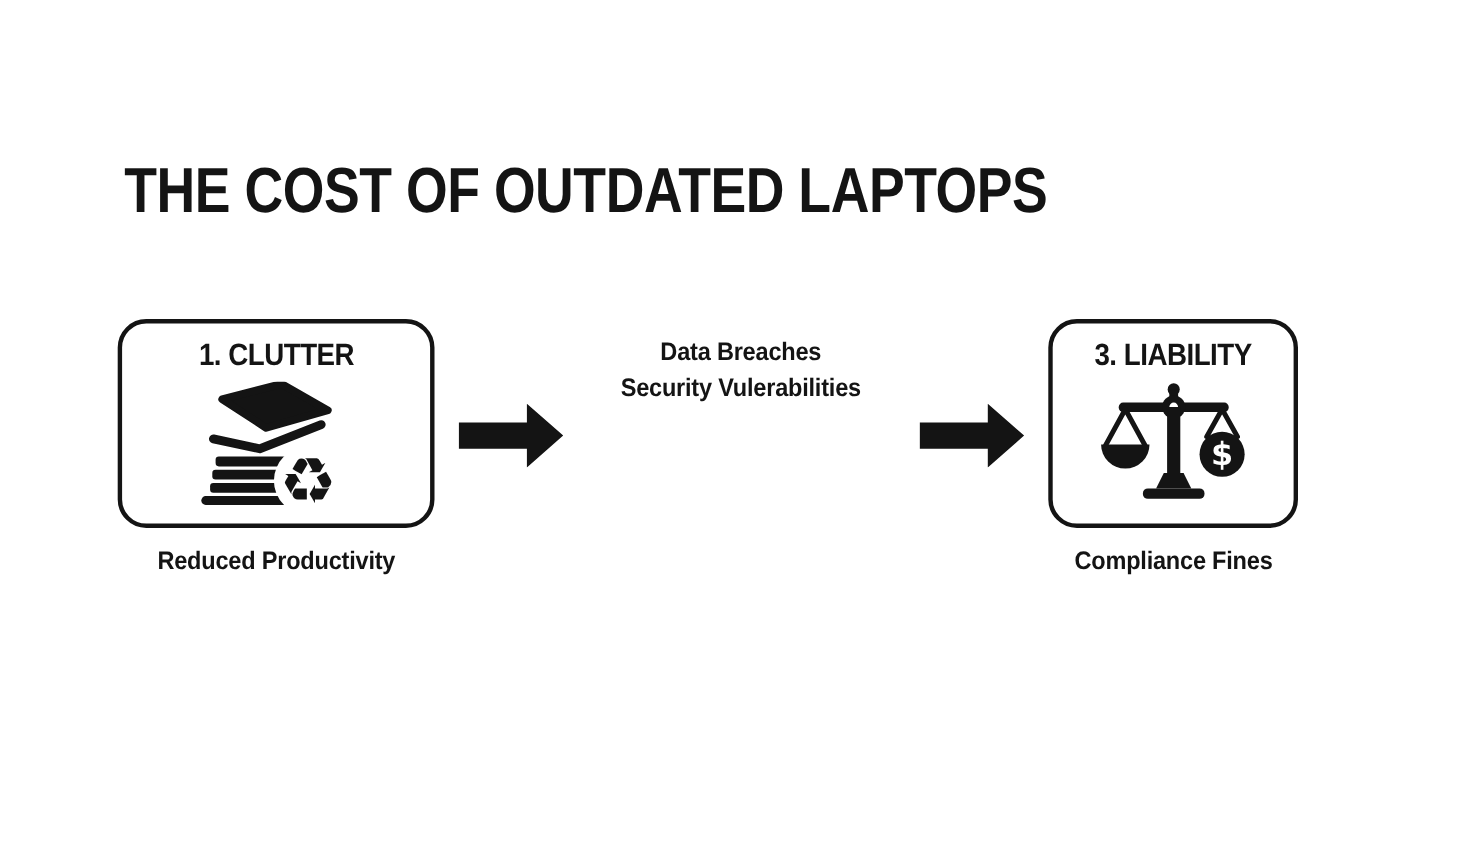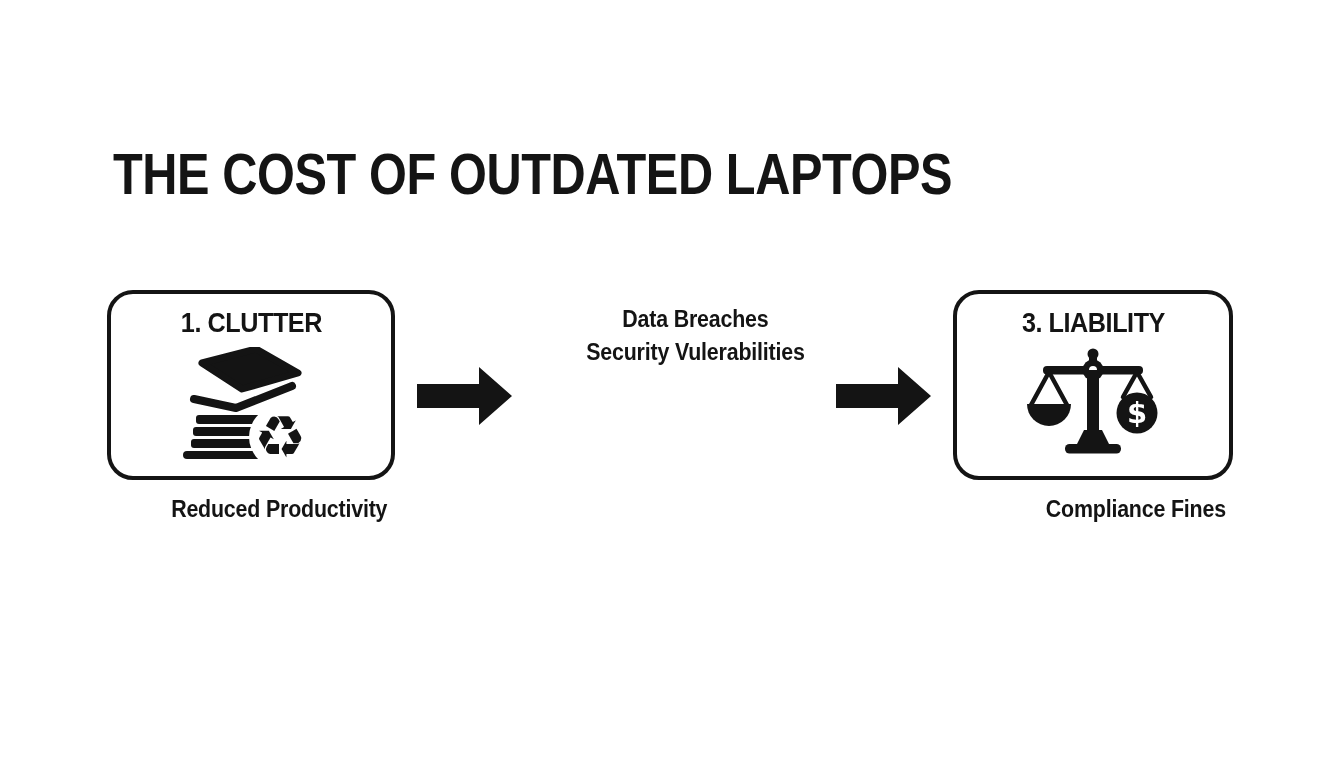--- a/index.html
+++ b/index.html
@@ -24,24 +24,24 @@
     white-space: nowrap;
     transform: scaleX(0.84);
     transform-origin: left top;
   }
   .row {
     position: absolute;
     left: 107px; top: 290px;
     display: flex;
     align-items: flex-start;
   }
-  .col { display: flex; flex-direction: column; align-items: flex-end; }
+  .col { display: flex; flex-direction: column; align-items: center; }
   .col1 { width: 288px; }
   .col2 { width: 280px; }
-  .col3 { width: 280px; }
+  .col3 { width: 227px; }
   .card {
     width: 100%;
     height: 190px;
     border: 4px solid var(--ink, #141414);
     border-radius: 26px;
     background: var(--bg, #fff);
     display: flex;
     flex-direction: column;
     align-items: center;
     overflow: hidden;

